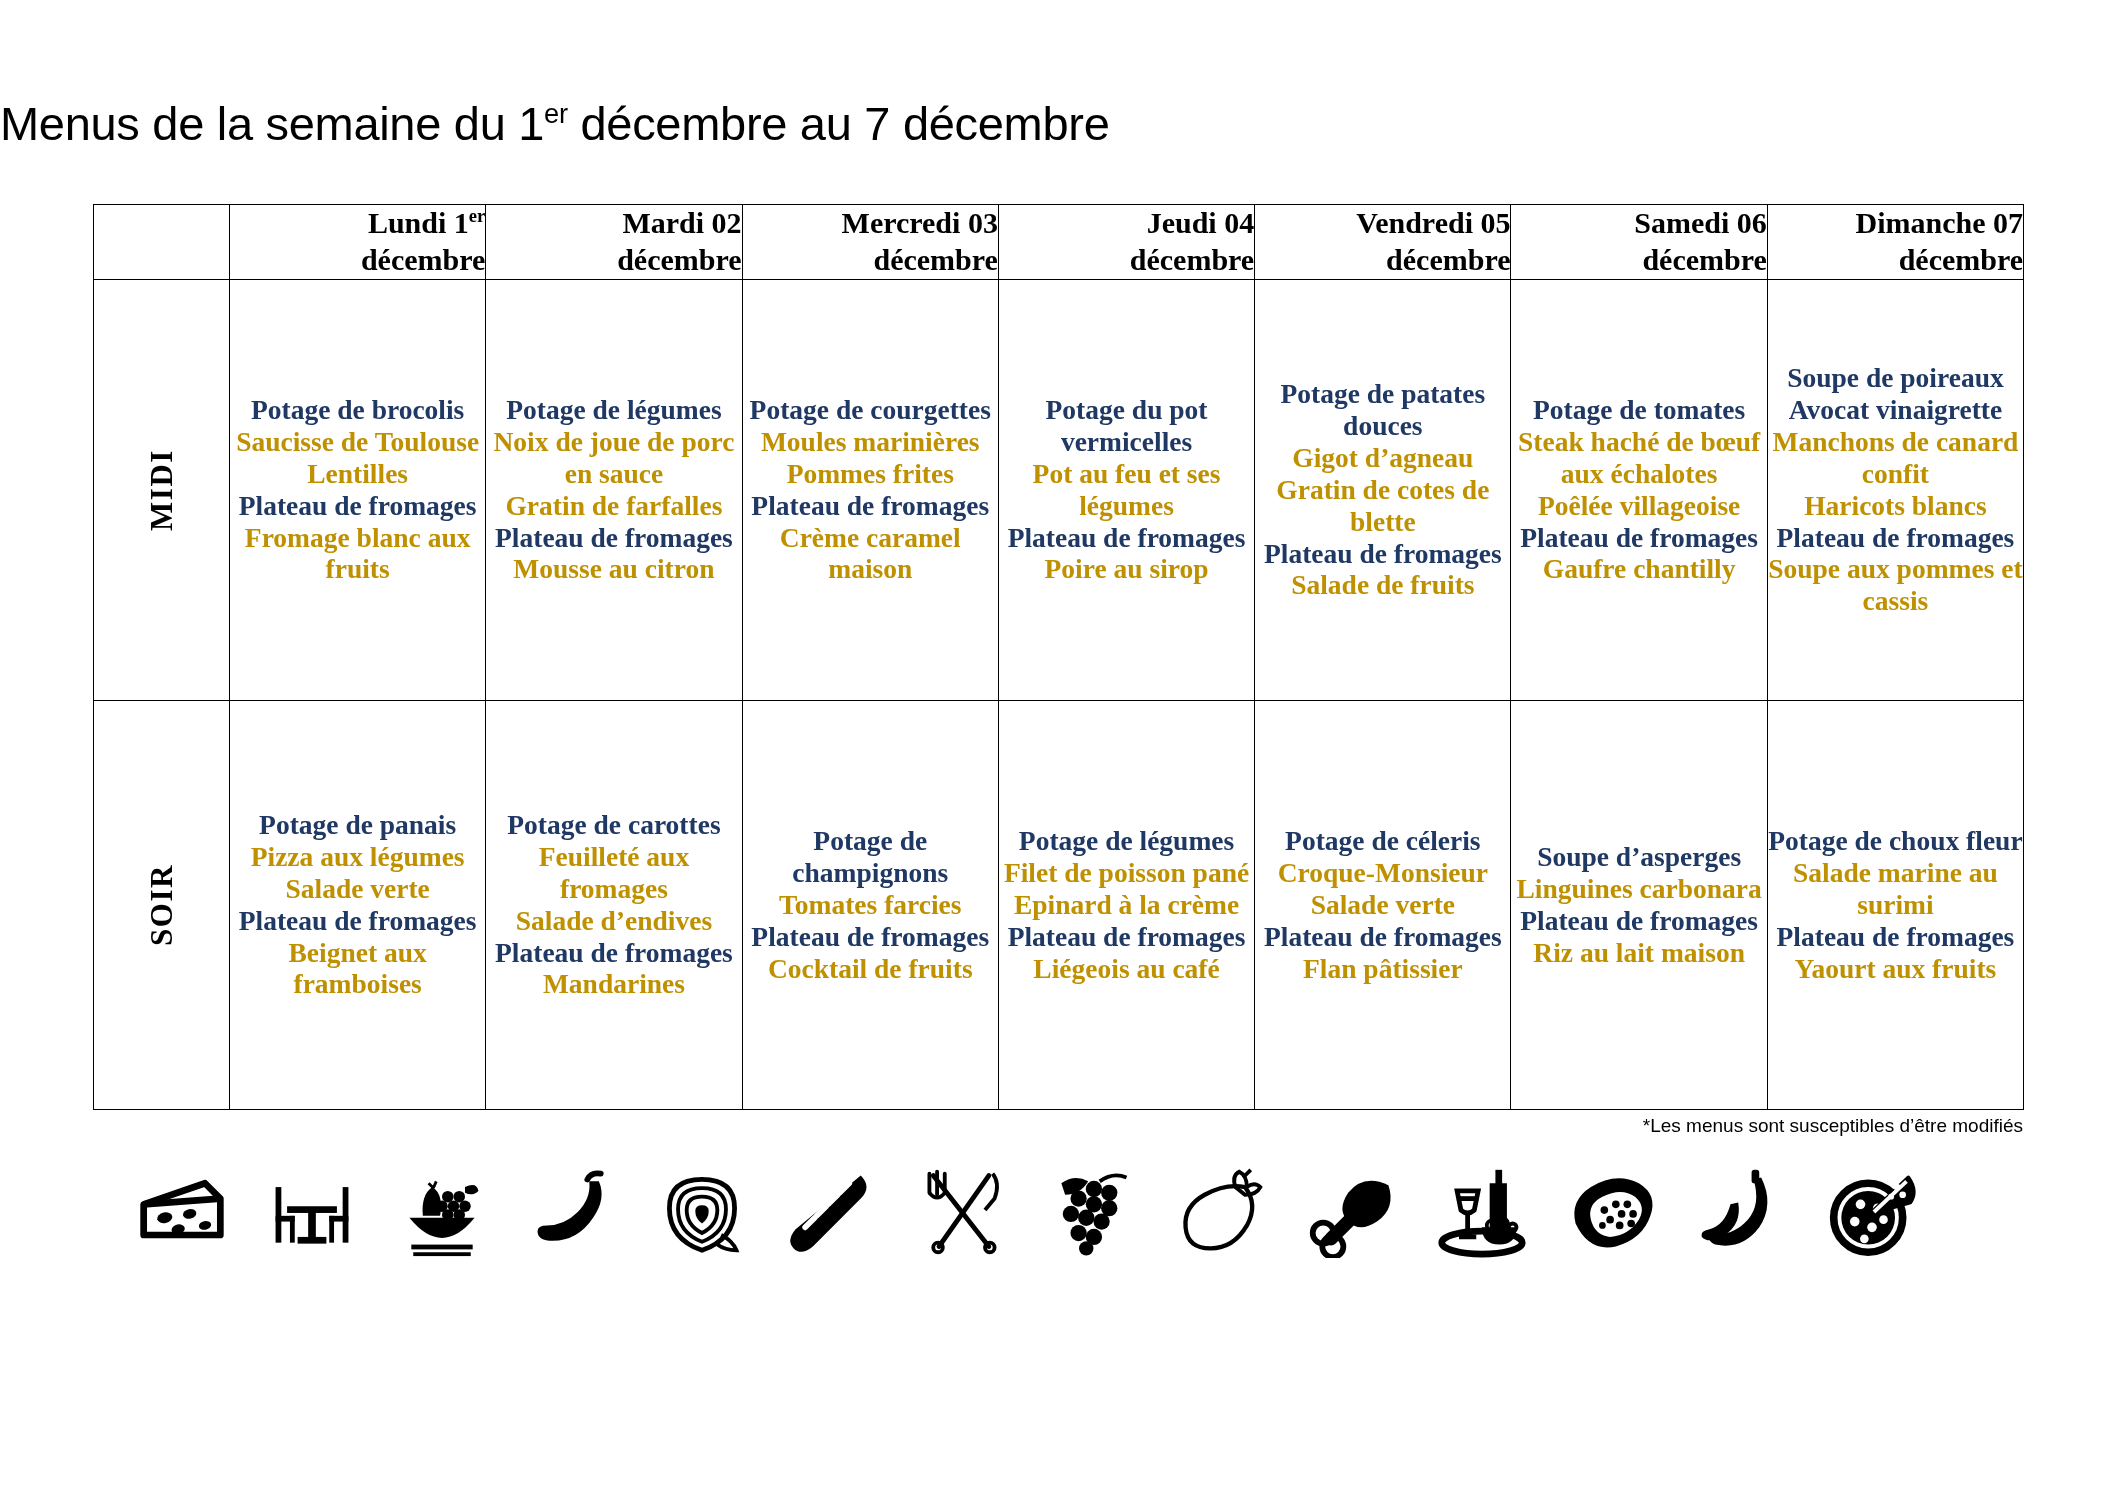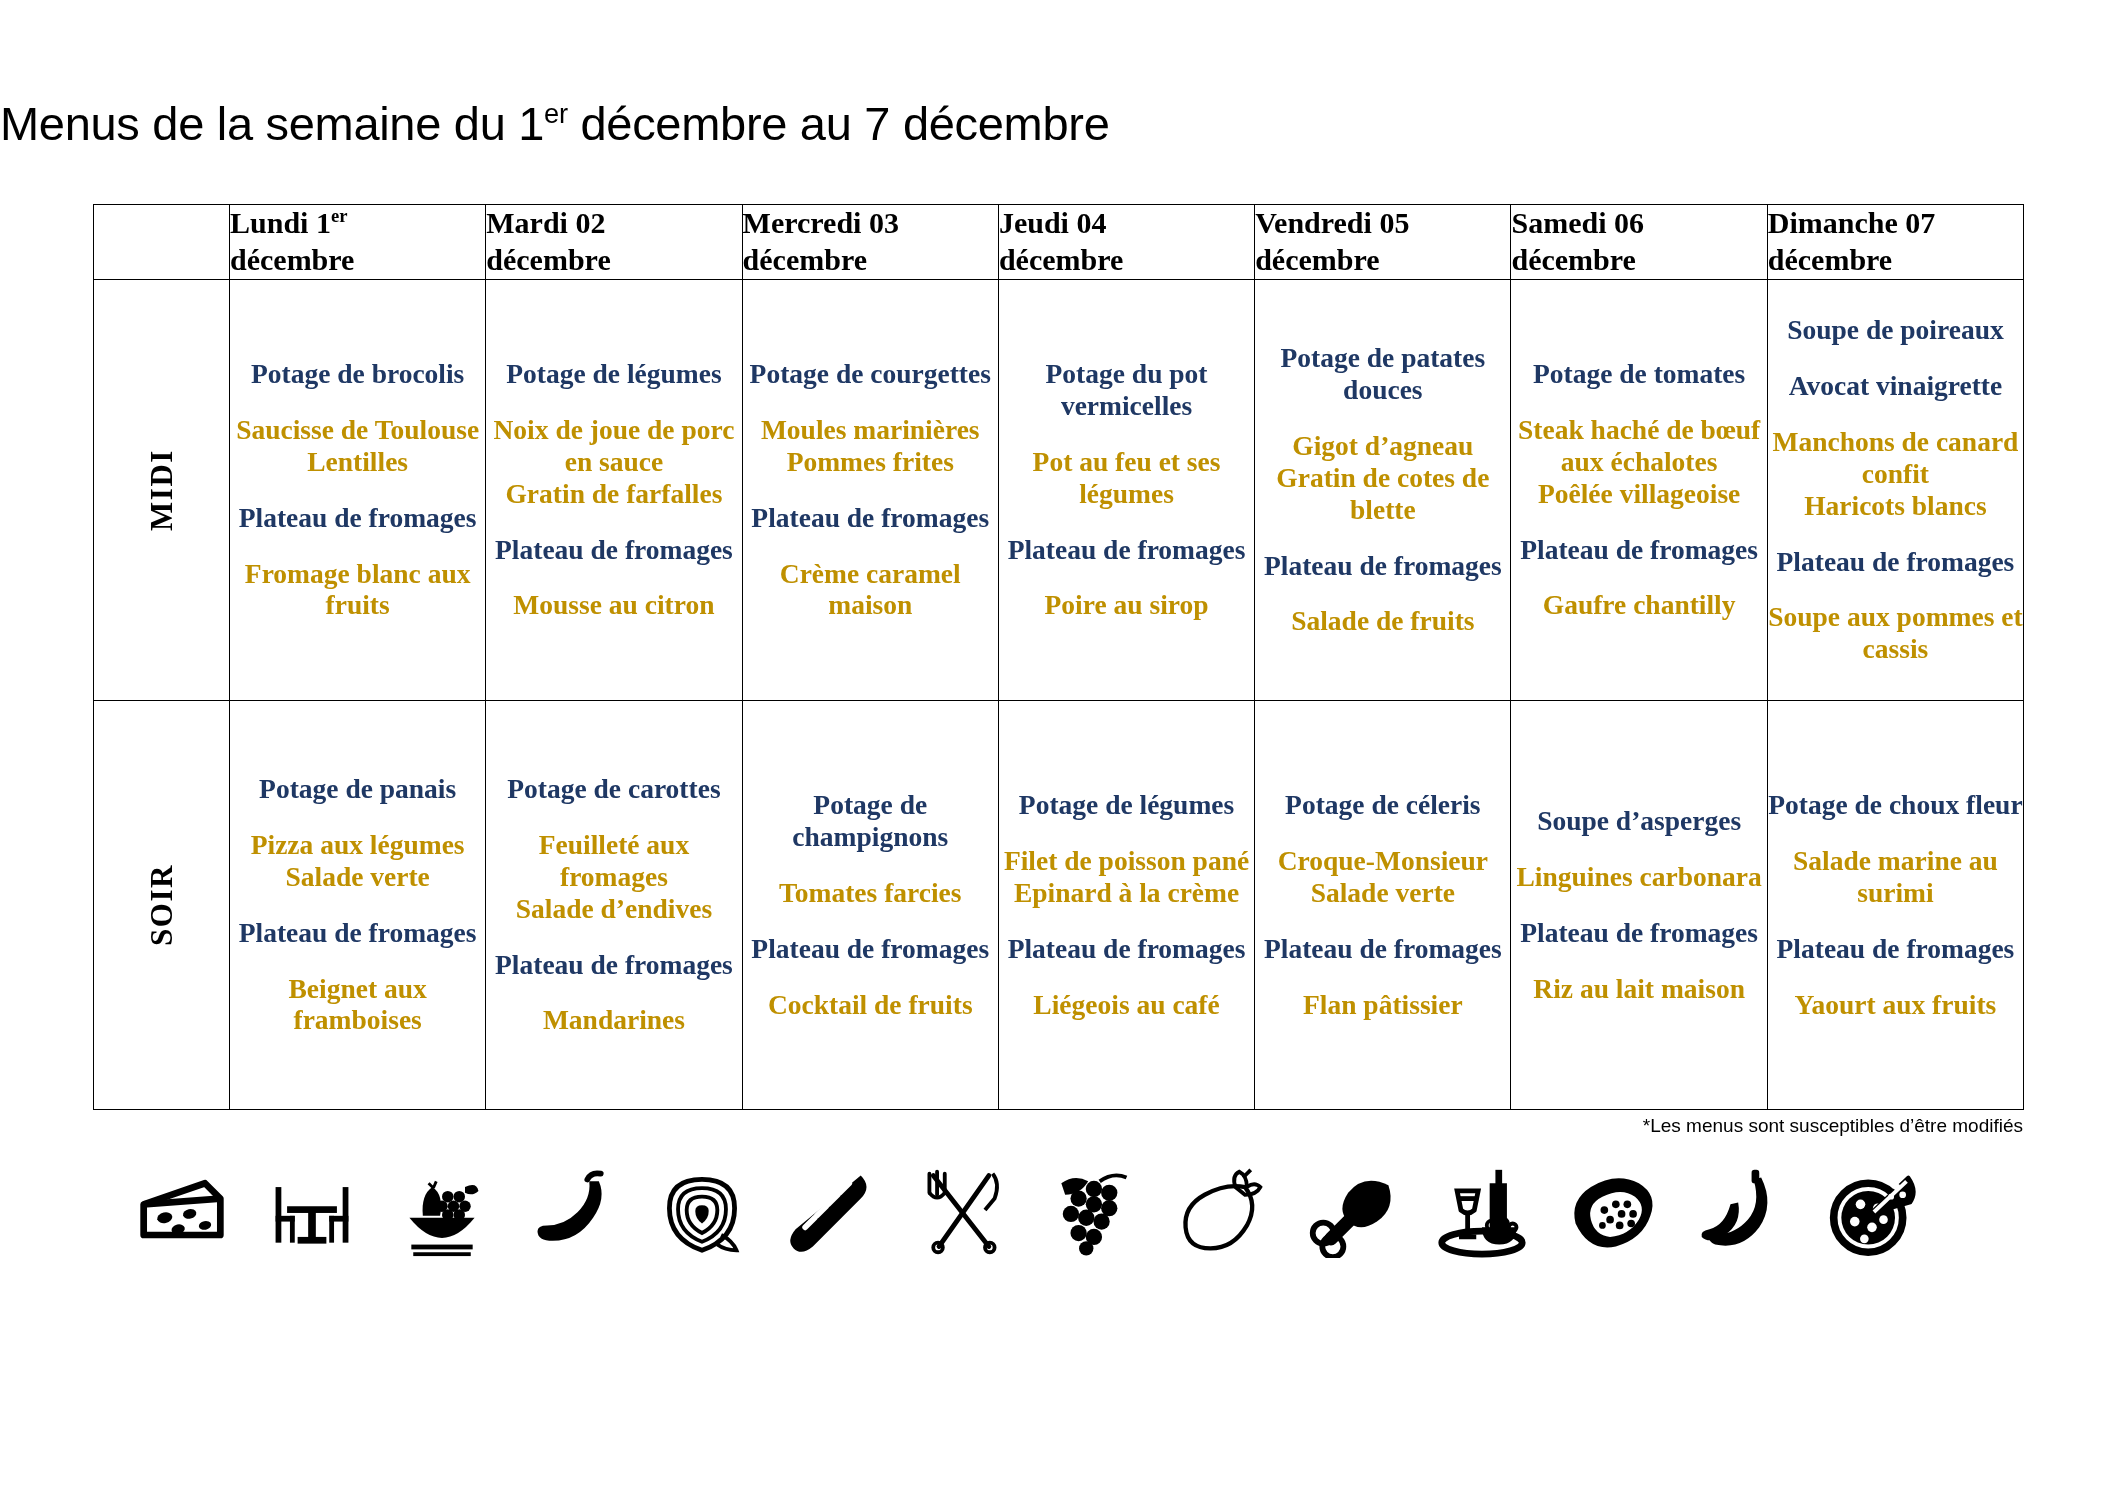--- a/index.html
+++ b/index.html
@@ -55,21 +55,21 @@
 
   col.col-label { width: 136px; }
   col.col-day   { width: 256.3px; }
 
   
   thead th {
     height: 74px;
     font-size: 30px;
     font-weight: 700;
     color: #000000;
-    text-align: left;
+    text-align: right;
     line-height: 1.22;
     padding: 6px 4px;
   }
   thead th.corner-cell { border: 1.6px solid #000000; }
   thead th sup {
     font-size: 0.62em;
     vertical-align: super;
     line-height: 0;
   }
 
@@ -92,21 +92,21 @@
   td.menu-cell {
     padding: 10px 8px;
     text-align: center;
   }
   td.menu-cell .course {
     font-size: 27.5px;
     font-weight: 700;
     line-height: 1.16;
     margin: 0;
   }
-  td.menu-cell .course + .course { margin-top: 24px; }
+  td.menu-cell .course + .course { }
   .c-blue { color: #1F3864; }
   .c-gold { color: #BF9000; }
 
   tr.row-midi td.menu-cell { height: 420px; }
   tr.row-soir td.menu-cell { height: 408px; }
 
   
   .footnote {
     width: 1930px;
     margin: 0 auto;

